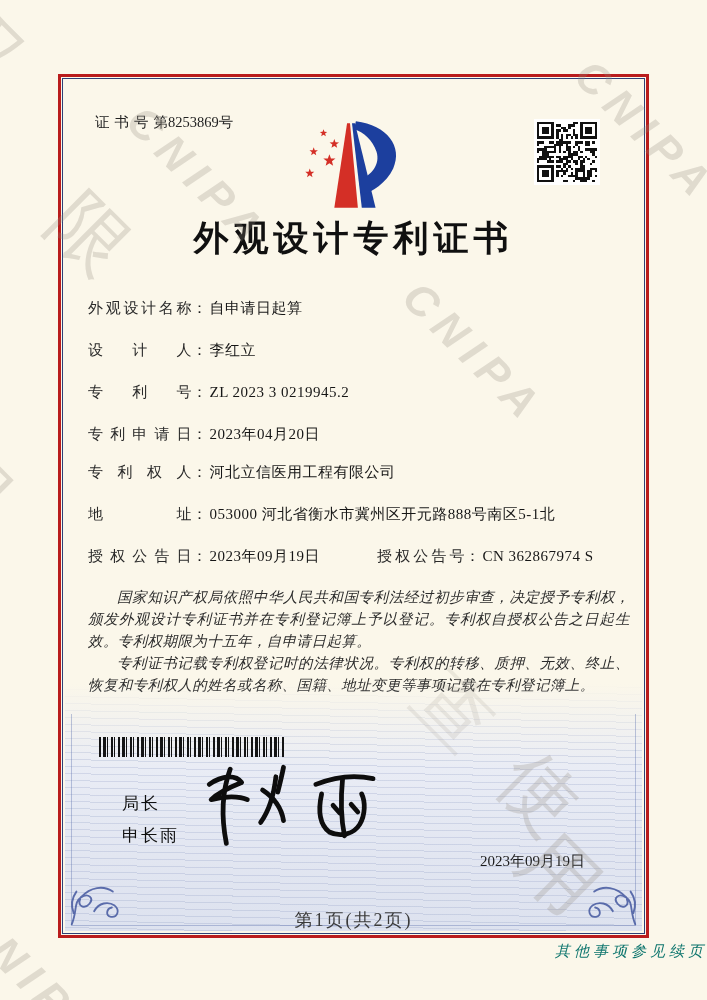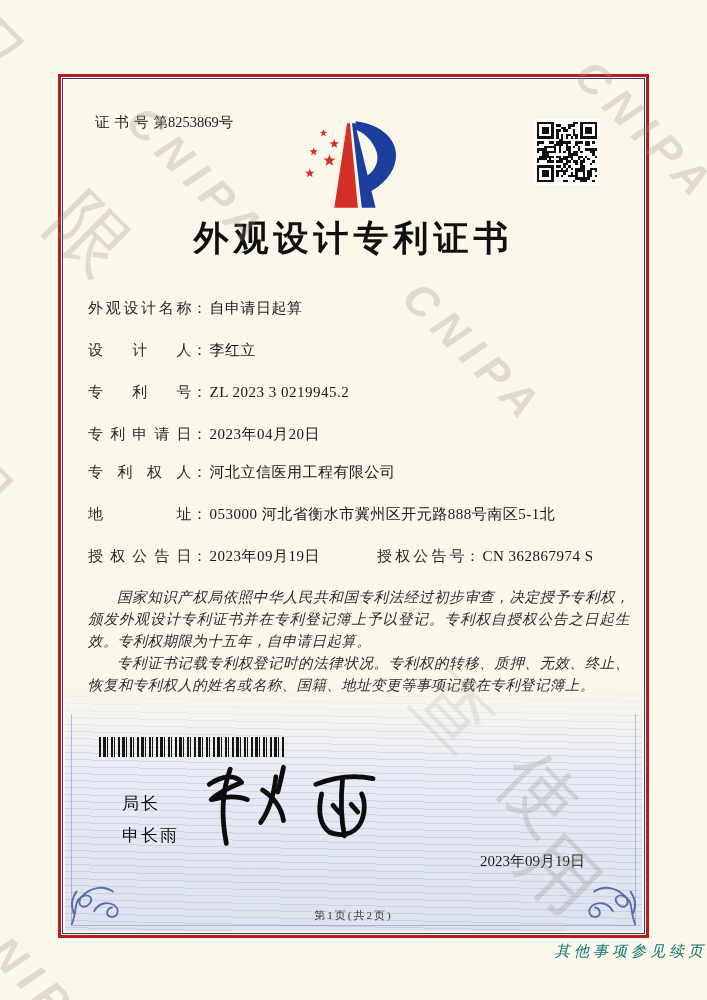--- a/index.html
+++ b/index.html
@@ -54,21 +54,21 @@
   .flourish.fl-left { left:3px; }
   .flourish.fl-right { right:3px; transform:scaleX(-1); }
   .barcode { position:absolute; left:34px; top:53px; width:186px; height:20px;
     background:repeating-linear-gradient(90deg,#141414 0 2px,rgba(0,0,0,0) 2px 4px,#141414 4px 7px,rgba(0,0,0,0) 7px 8px,#141414 8px 9px,rgba(0,0,0,0) 9px 12px,#141414 12px 14px,rgba(0,0,0,0) 14px 15px,#141414 15px 16px,rgba(0,0,0,0) 16px 19px);
   }
   .sig-role, .sig-name { position:absolute; left:57px; font-size:17px; color:#101010; font-family:"Liberation Sans","DejaVu Sans",sans-serif; letter-spacing:2px; }
   .sig-role { top:108px; }
   .sig-name { top:140px; }
   .sig-script { position:absolute; left:129px; top:66px; width:200px; height:104px; }
   .band-date { position:absolute; left:415px; top:168px; font-size:15px; color:#1c1c1c; }
-  .page-num { position:absolute; left:0; width:100%; top:224px; text-align:center; font-size:11px; color:#3a3a3a; letter-spacing:2px; }
+  .page-num { position:absolute; left:0; width:100%; top:224px; text-align:center; font-size:18px; color:#3a3a3a; letter-spacing:2px; }
   
   .footer-note { position:absolute; left:0; top:942px; width:100%; text-align:right;
     font-size:15px; letter-spacing:4px; color:#0f766e; font-style:italic; z-index:2; }
 </style>
 </head>
 <body>
 
 <div class="page">
 
   <div class="wm-layer">

